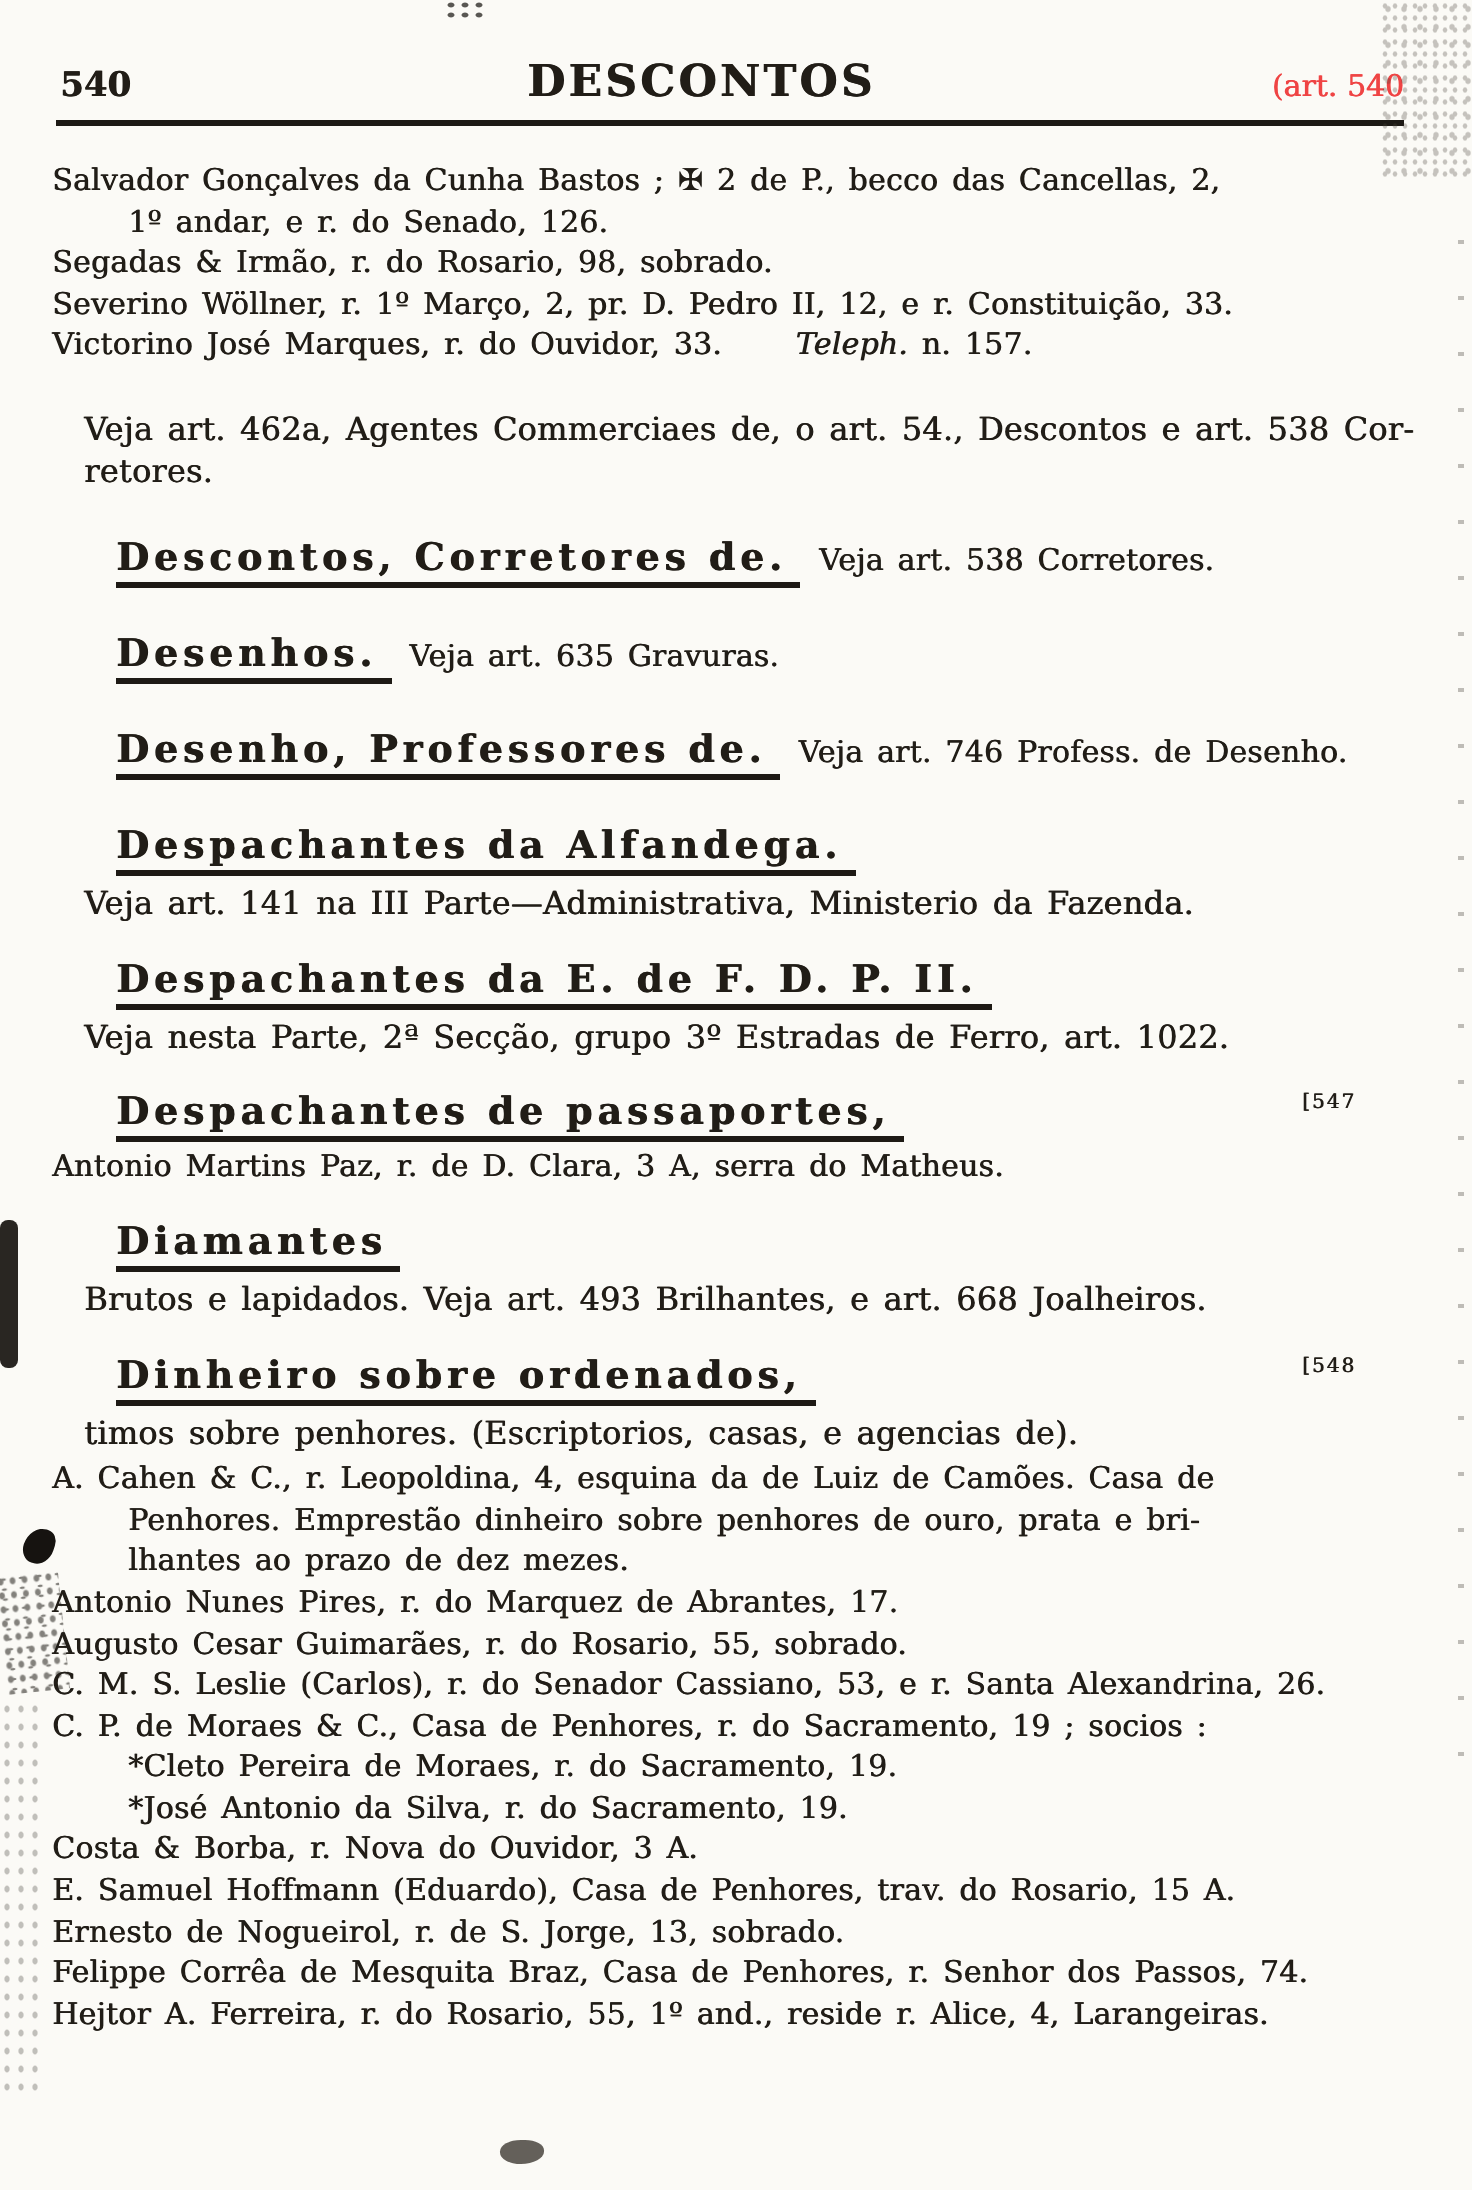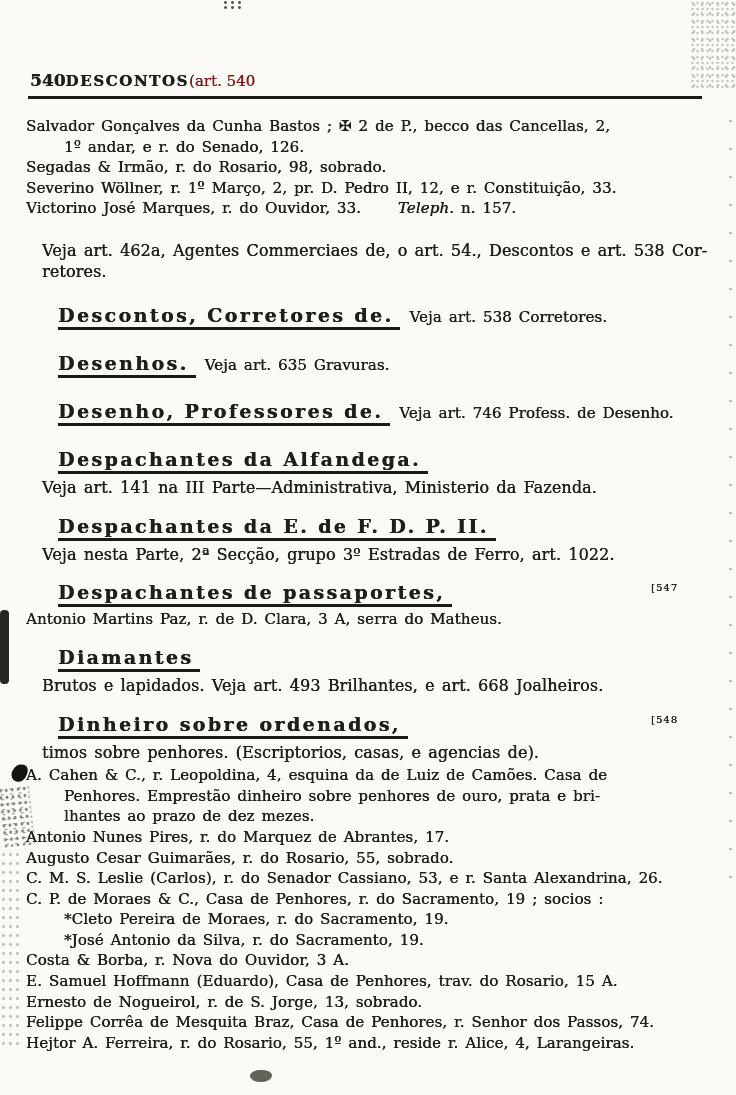--- a/index.html
+++ b/index.html
@@ -5,24 +5,24 @@
   html,body{margin:0;padding:0;}
   body{width:736px;height:1095px;overflow:hidden;background:#e9e7e1;}
   .page{
     position:relative;width:736px;height:1095px;overflow:hidden;
     background:#fbfaf6;
     color:#211d17;
     font-family:"DejaVu Serif","Liberation Serif",serif;
     text-shadow:0.35px 0 currentColor;
   }
   
-  .hdr{display:flex;align-items:baseline;padding:28px 34px 0 30px;margin-top:42px;}
+  .hdr{display:flex;justify-content:space-between;align-items:baseline;padding:28px 34px 0 30px;}
   .pgnum{font-weight:bold;font-size:17px;}
-  .ptitle{font-weight:bold;font-size:15px;letter-spacing:1.6px;}
-  .artref{font-size:15px;color:#7f1d1d;}
+  .ptitle{font-weight:bold;font-size:22px;letter-spacing:1.6px;}
+  .artref{font-size:15px;color:#ef4444;}
   .rule{height:3px;background:#1d1a15;margin:6px 34px 0 28px;}
   
   .content{padding:17px 30px 0 26px;}
   .entry .line{font-size:15px;line-height:20.6px;white-space:nowrap;letter-spacing:0.1px;word-spacing:2px;}
   .entry .line + .line{padding-left:38px;}
   
   #sections > .section{margin-top:22px;}
   #sections > .section:nth-child(n+6){margin-top:16px;}
   .hrow{position:relative;margin-left:32px;white-space:nowrap;}
   .head{

